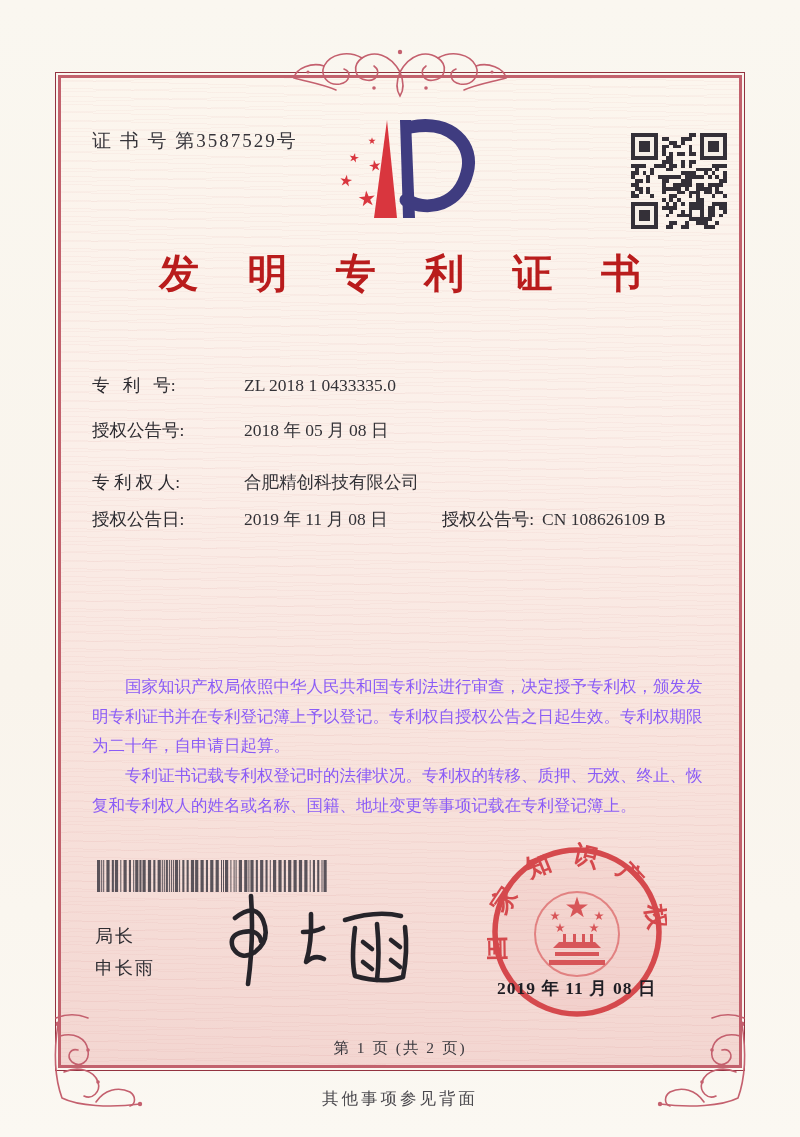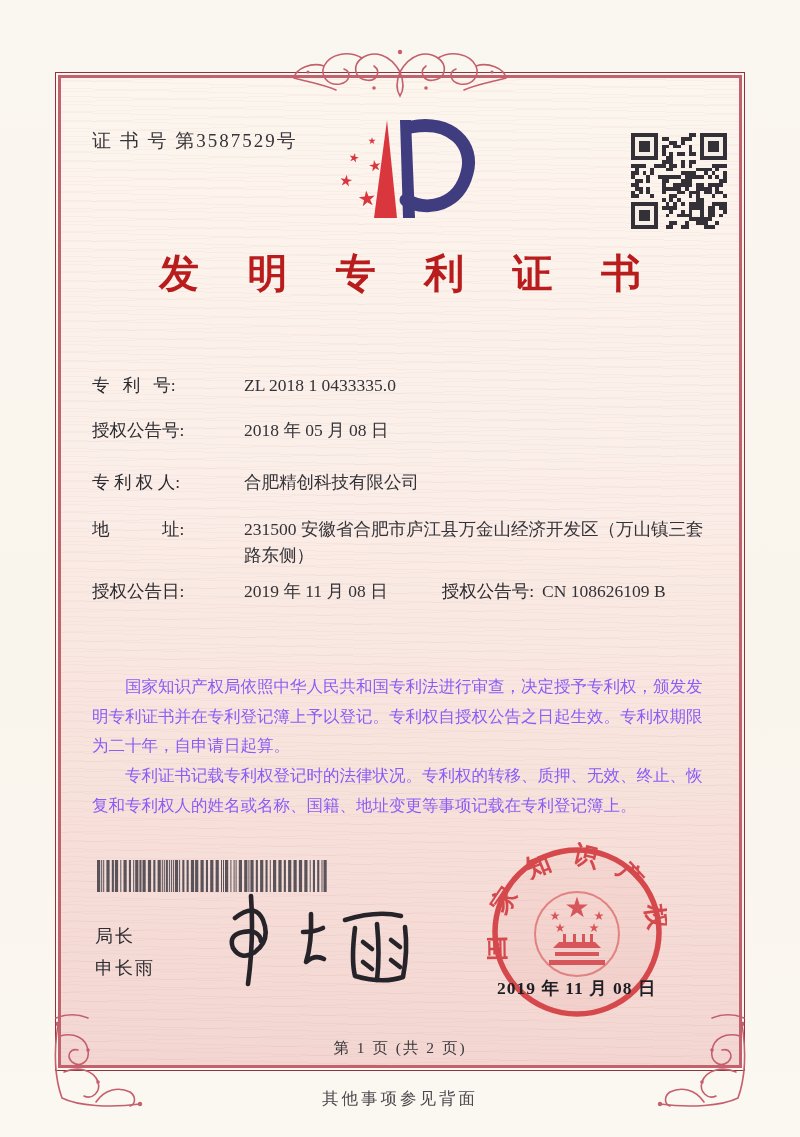--- a/index.html
+++ b/index.html
@@ -356,24 +356,20 @@
       <span class="val">ZL 2018 1 0433335.0</span>
     </div>
     <div class="frow r4">
       <span class="lbl">授权公告号:</span>
       <span class="val">2018 年 05 月 08 日</span>
     </div>
     <div class="frow r5">
       <span class="lbl">专 利 权 人:</span>
       <span class="val">合肥精创科技有限公司</span>
     </div>
-    <div class="frow r6">
-      <span class="lbl">地　　　址:</span>
-      <span class="val" style="max-width:470px;">231500 安徽省合肥市庐江县万金山经济开发区（万山镇三套路东侧）</span>
-    </div>
     <div class="frow r7">
       <span class="lbl">授权公告日:</span>
       <span class="val" style="flex:0 0 auto;">2019 年 11 月 08 日</span>
       <span class="pair2">
         <span class="lbl">授权公告号:</span>
         <span class="val">CN 108626109 B</span>
       </span>
     </div>
   </div>
 

